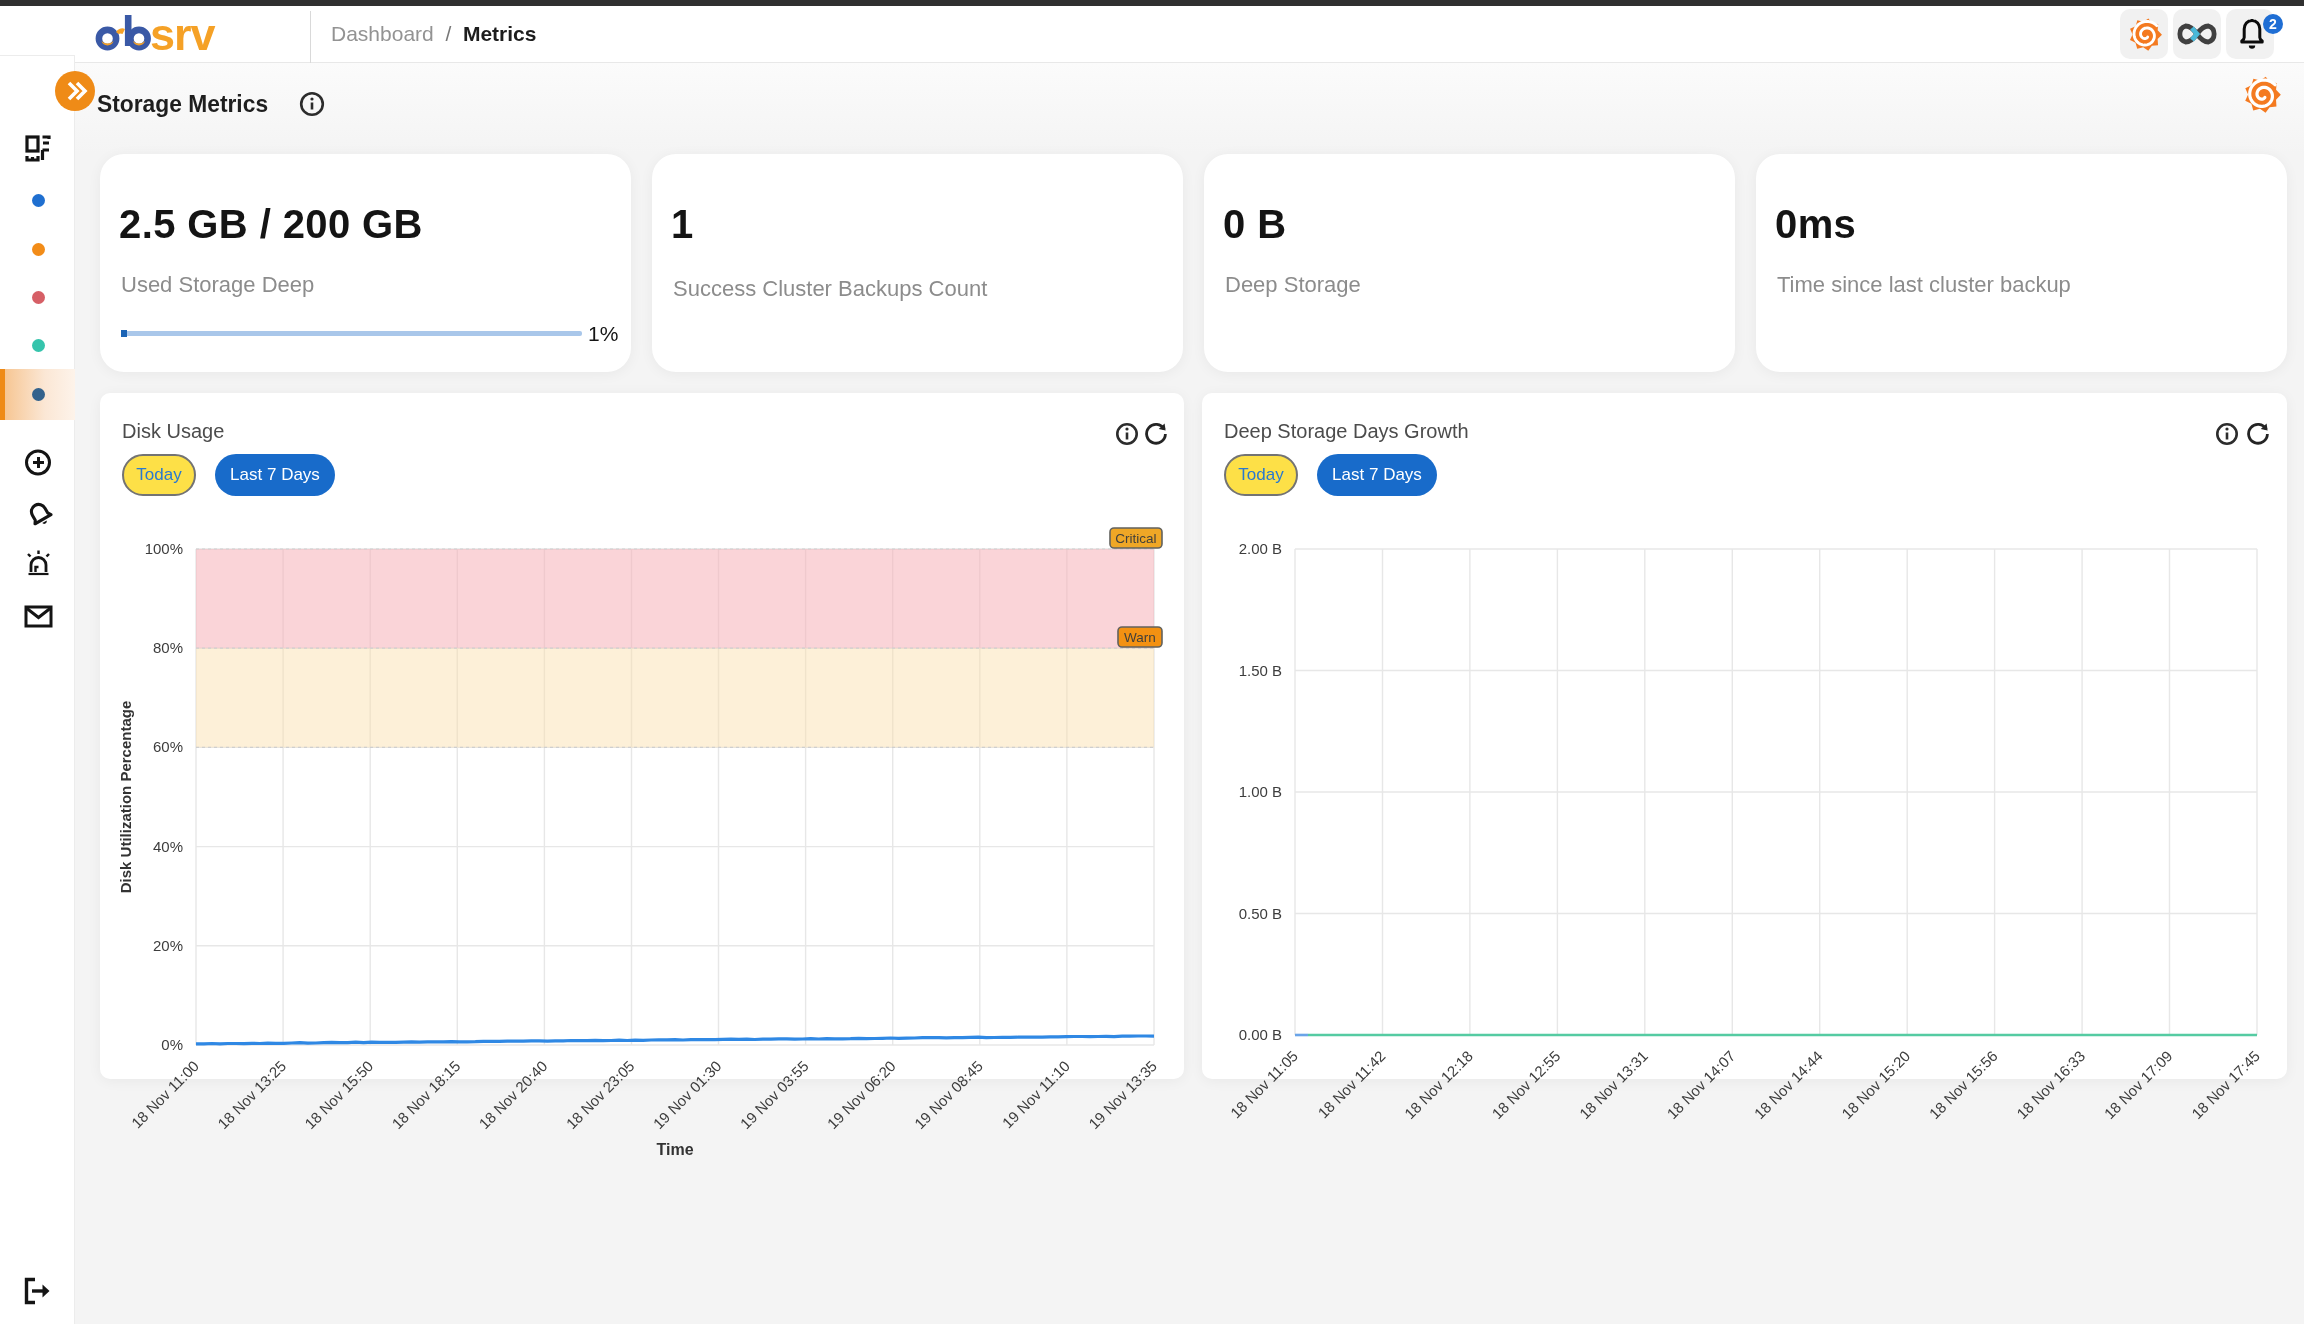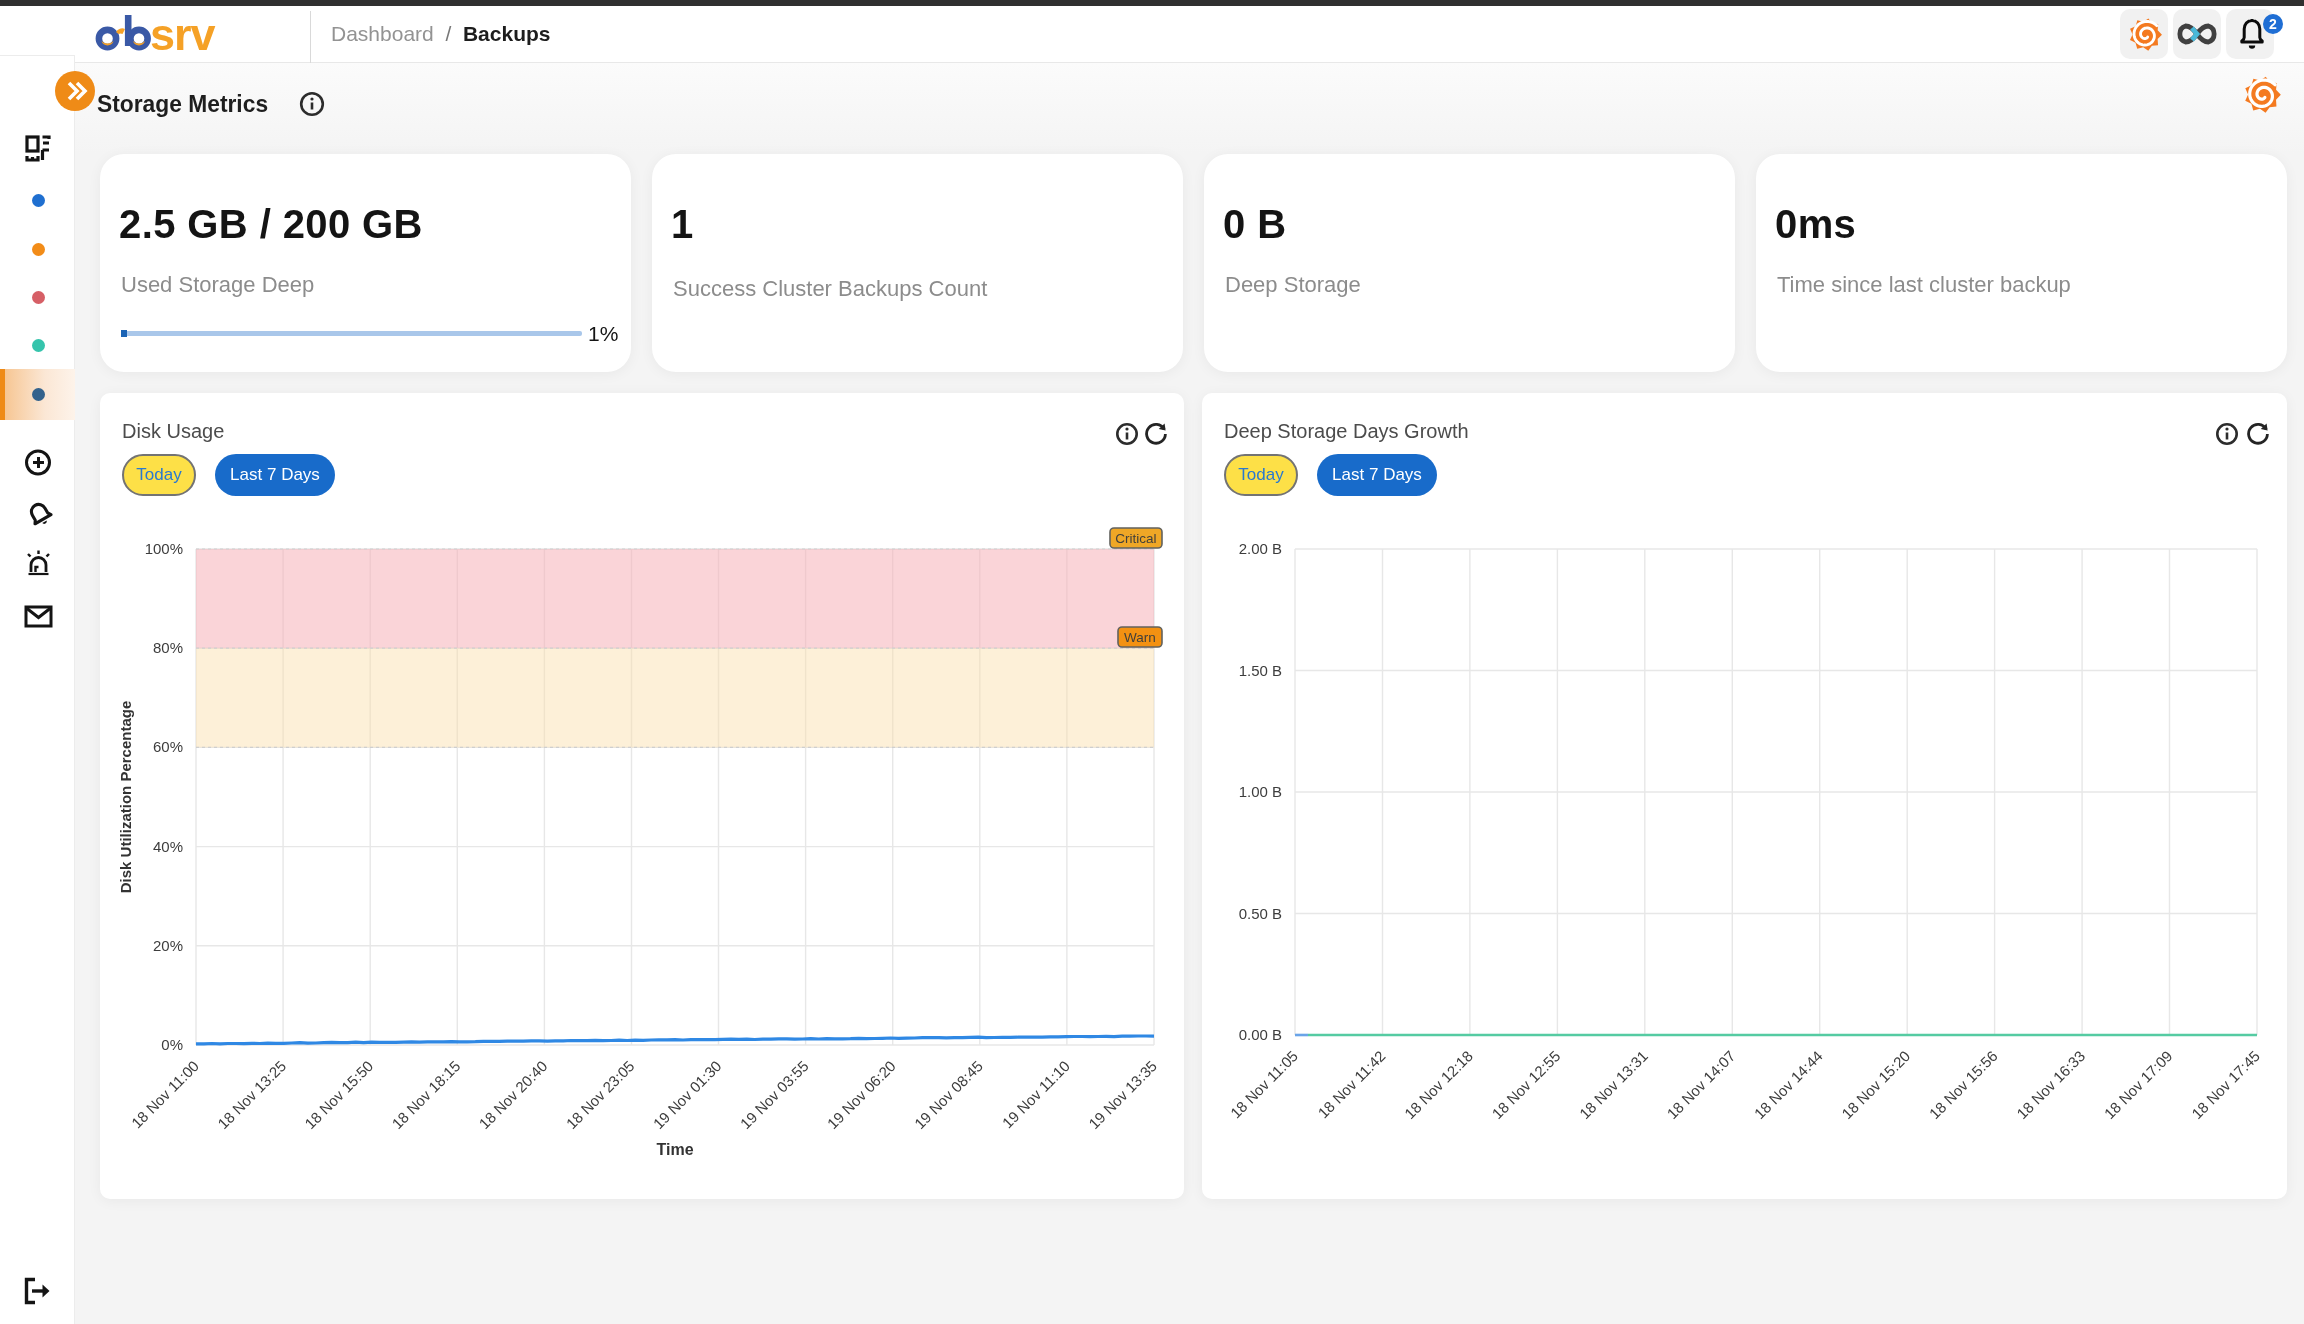--- a/index.html
+++ b/index.html
@@ -1,39 +1,39 @@
 <!DOCTYPE html>
 <html><head><meta charset="utf-8"><style>
 *{margin:0;padding:0;box-sizing:border-box}
 html,body{width:2304px;height:1324px;overflow:hidden;background:#f4f4f4;font-family:"Liberation Sans",sans-serif;position:relative}
 .abs{position:absolute}
 .card{position:absolute;top:154px;width:531px;height:218px;background:#fff;border-radius:24px;box-shadow:0 2px 14px rgba(0,0,0,.05)}
 .cval{position:absolute;left:19px;top:192px;font-size:40px;font-weight:bold;color:#141414;letter-spacing:.4px}
 .clab{position:absolute;left:21px;top:118px;font-size:22px;color:#8c8c8c}
-.panel{position:absolute;top:393px;height:806px;background:#fff;border-radius:10px;box-shadow:0 2px 14px rgba(0,0,0,.05)}
+.panel{position:absolute;top:393px;height:686px;background:#fff;border-radius:10px;box-shadow:0 2px 14px rgba(0,0,0,.05)}
 .ptitle{position:absolute;left:22px;top:27px;font-size:20px;color:#4c4c4c}
 .pill{position:absolute;top:61px;height:42px;border-radius:21px;font-size:17px;display:flex;align-items:center;justify-content:center}
 .pill.o{left:22px;width:74px;border:2px solid #737373;color:#2a79d0;background:#fde047}
 .pill.f{left:115px;width:120px;background:#186bca;color:#fff;font-weight:300}
 </style></head><body>
 <div class="abs" style="left:0;top:0;width:2304px;height:6px;background:#303030"></div>
 <div class="abs" style="left:0;top:6px;width:2304px;height:57px;background:#fff;border-bottom:1px solid #e8e8e8"></div>
 <svg class="abs" style="left:92px;top:10px" width="135" height="56" viewBox="0 0 135 56">
     <g fill="none" stroke="#3a59a6" stroke-width="6.6">
       <circle cx="15.5" cy="28.5" r="8.6"></circle>
       <circle cx="47" cy="28.5" r="8.6"></circle>
       <line x1="36.2" y1="5" x2="36.2" y2="36"></line>
     </g>
     <path d="M9.5 31 a6.3 6.3 0 0 0 12 0 a8.2 8.2 0 0 1 -12 0 Z" fill="#f5a126"></path>
     <path d="M41 31 a6.3 6.3 0 0 0 12 0 a8.2 8.2 0 0 1 -12 0 Z" fill="#f5a126"></path>
     <path d="M24 22 a7 7 0 0 1 9 -3 l-2.5 5 a4 4 0 0 0 -4 0 Z" fill="#f5a126"></path>
     <text x="58" y="40" font-family="Liberation Sans, sans-serif" font-size="45" font-weight="bold" fill="#f5a126" letter-spacing="-1">srv</text>
   </svg>
 <div class="abs" style="left:310px;top:11px;width:1px;height:52px;background:#d9d9d9"></div>
-<div class="abs" style="left:331px;top:22px;font-size:21px;color:#939393">Dashboard&nbsp;&nbsp;<span style="color:#777">/</span>&nbsp;&nbsp;<span style="color:#1d1d1d;font-weight:bold">Backups</span></div>
+<div class="abs" style="left:331px;top:22px;font-size:21px;color:#939393">Dashboard&nbsp;&nbsp;<span style="color:#777">/</span>&nbsp;&nbsp;<span style="color:#1d1d1d;font-weight:bold">Metrics</span></div>
 <div class="abs" style="left:2120px;top:9px;width:48px;height:50px;background:#f1f1f1;border-radius:10px"></div>
 <div class="abs" style="left:2173px;top:9px;width:48px;height:50px;background:#f1f1f1;border-radius:10px"></div>
 <div class="abs" style="left:2226px;top:9px;width:48px;height:50px;background:#f1f1f1;border-radius:10px"></div>
 <svg viewBox="0 0 100 100" width="35" height="35" style="position:absolute;left:2128px;top:16px">
     <path fill="#f47a20" d="M58.4 6.8 L68.7 21.1 L86.2 23.0 L84.8 40.5 L97.0 53.3 L84.7 65.8 L85.8 83.4 L68.3 85.1 L57.9 99.3 L43.4 89.4 L26.3 93.6 L21.5 76.6 L5.7 68.8 L13.0 52.8 L5.9 36.7 L21.8 29.1 L26.7 12.2 L43.8 16.5 Z"></path>
     <path d="M82.4 27.6 L78.2 23.9 L73.6 20.8 L68.7 18.4 L63.5 16.7 L58.2 15.7 L52.8 15.5 L47.6 16.0 L42.5 17.3 L37.7 19.2 L33.3 21.7 L29.2 24.7 L25.7 28.3 L22.8 32.2 L20.4 36.5 L18.7 41.0 L17.6 45.7 L17.2 50.4 L17.4 55.0 L18.3 59.5 L19.8 63.8 L21.8 67.9 L24.3 71.5 L27.3 74.7 L30.6 77.5 L34.2 79.7 L38.1 81.4 L42.1 82.5 L46.1 83.0 L50.2 83.0 L54.1 82.5 L57.9 81.4 L61.4 79.8 L64.6 77.7 L67.5 75.3 L70.0 72.6 L72.0 69.6 L73.6 66.3 L74.7 63.0 L75.3 59.6 L75.4 56.1 L75.1 52.8 L74.3 49.6 L73.0 46.6 L71.4 43.8 L69.5 41.3 L67.3 39.2 L64.9 37.4 L62.2 36.0 L59.5 35.0 L56.7 34.4 L53.9 34.3 L51.2 34.5 L48.5 35.0 L46.1 35.9 L43.8 37.2 L41.8 38.7 L40.0 40.4 L38.6 42.3 L37.4 44.4 L36.6 46.5 L36.1 48.7 L35.9 50.9 L36.0 53.0 L36.4 55.0 L37.1 56.9 L38.0 58.7 L39.2 60.2 L40.5 61.5 L41.9 62.6 L43.4 63.5 L45.0 64.1 L46.6 64.4 L48.2 64.5 L49.7 64.4 L51.1 64.1 L52.4 63.5 L53.6 62.9 L54.6 62.0 L55.5 61.1 L56.1 60.1" fill="none" stroke="#fff" stroke-width="8.2" stroke-linecap="round"></path>
   </svg>
 <svg class="abs" style="left:2177px;top:19px" width="42" height="30" viewBox="0 0 42 30">
     <path d="M20 15 C15 8 12 7 8.7 7 A8.4 8.4 0 0 0 8.7 23 C12 23 15 22 20 15 C25 8 28 7 31.3 7 A8.4 8.4 0 0 1 31.3 23 C28 23 25 22 20 15 Z" fill="none" stroke="#404040" stroke-width="4.8"></path>
     <path d="M15 9 L20 15 L15 21" fill="none" stroke="#49b8d8" stroke-width="4.8"></path>

